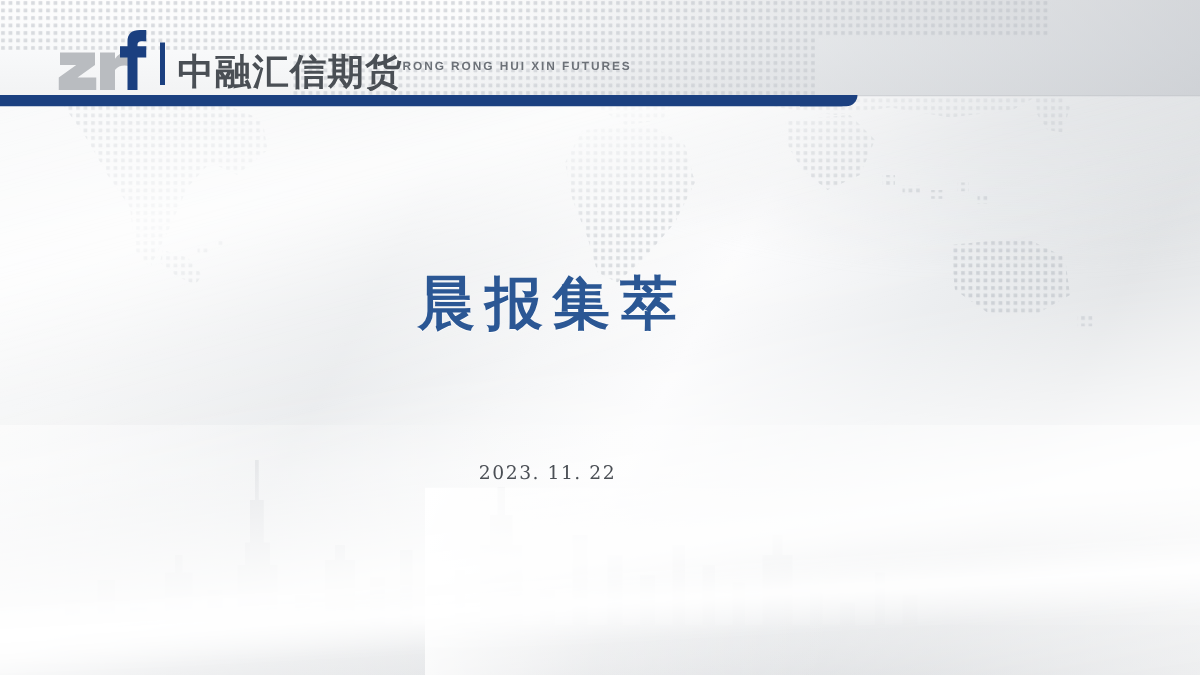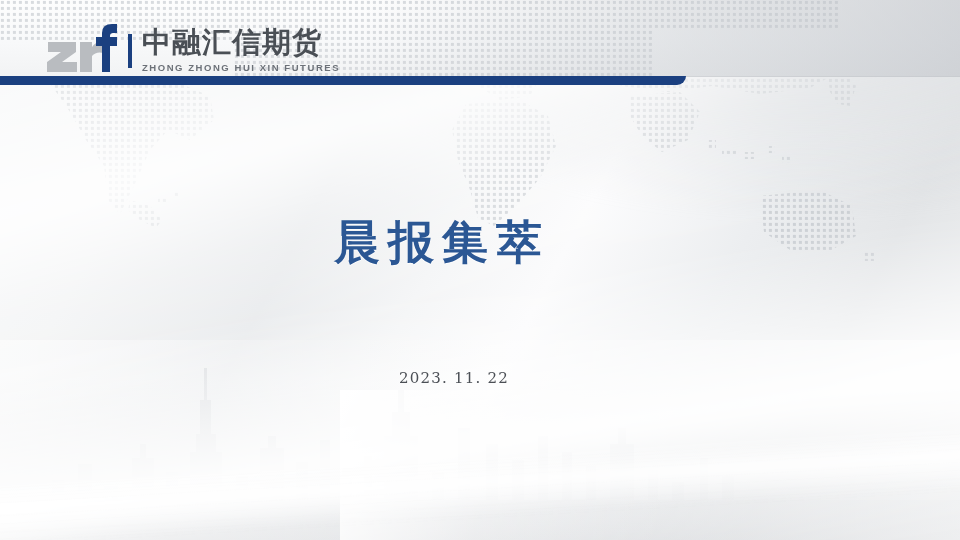--- a/index.html
+++ b/index.html
@@ -192,21 +192,21 @@
     margin-right: 10px;
   }
   .logo-divider {
     width: 4px;
     height: 34px;
     background: #1b4080;
     margin: 0 10px 6px 0;
   }
   .logo-text {
     display: flex;
-    flex-direction: column;
+    flex-direction: row;
     justify-content: flex-end;
     padding-bottom: 2px;
   }
   .logo-cn {
     font-family: "DejaVu Sans", "Liberation Sans", sans-serif;
     font-size: 29px;
     font-weight: 700;
     color: #4a4f55;
     letter-spacing: 1px;
     line-height: 1;
@@ -242,21 +242,20 @@
     position: absolute;
     left: 0;
     top: 369px;
     width: 876px;
     text-align: center;
     font-family: "DejaVu Serif", "Liberation Serif", serif;
     font-size: 15px;
     font-weight: 400;
     color: #4b4f55;
     letter-spacing: 1.2px;
-    padding-left: 16px;
   }
 </style>
 </head>
 <body>
 
 <div id="slide">
 
   <div class="bg-base"></div>
 
   <svg class="world-map" viewBox="0 0 960 300" preserveAspectRatio="none" aria-hidden="true">
@@ -388,20 +387,20 @@
       <path d="M2 18 L30 18 L30 28 L16 38 L31 38 L31 48 L1 48 L1 38 L15 28 L2 28 Z" fill="#b9bcc0"></path>
 
       <path d="M34 18 L46 18 L46 23 Q50 17 58 18 L58 29 Q50 27 46 32 L46 48 L34 48 Z" fill="#b9bcc0"></path>
 
       <path d="M56 48 L56 22 L50 22 L50 13 L56 13 L56 9 Q56 0 66 0 L71 0 L71 9 L67 9
                Q64 9 64 12 L64 13 L71 13 L71 22 L64 22 L64 48 Z" fill="#1b4080"></path>
     </svg>
     <div class="logo-divider"></div>
     <div class="logo-text">
       <div class="logo-cn">中融汇信期货</div>
-      <div class="logo-en">ZHONG ZHONG HUI XIN FUTURES</div>
+      <div class="logo-en">RONG RONG HUI XIN FUTURES</div>
     </div>
   </div>
 
   <div class="title">晨报集萃</div>
   <div class="date">2023. 11. 22</div>
 
 </div>
 
 </body></html>

